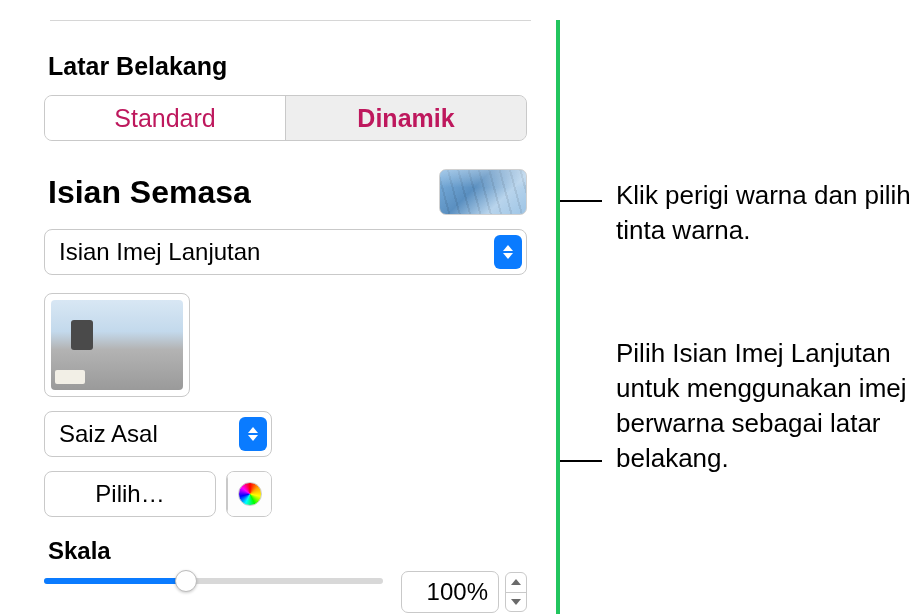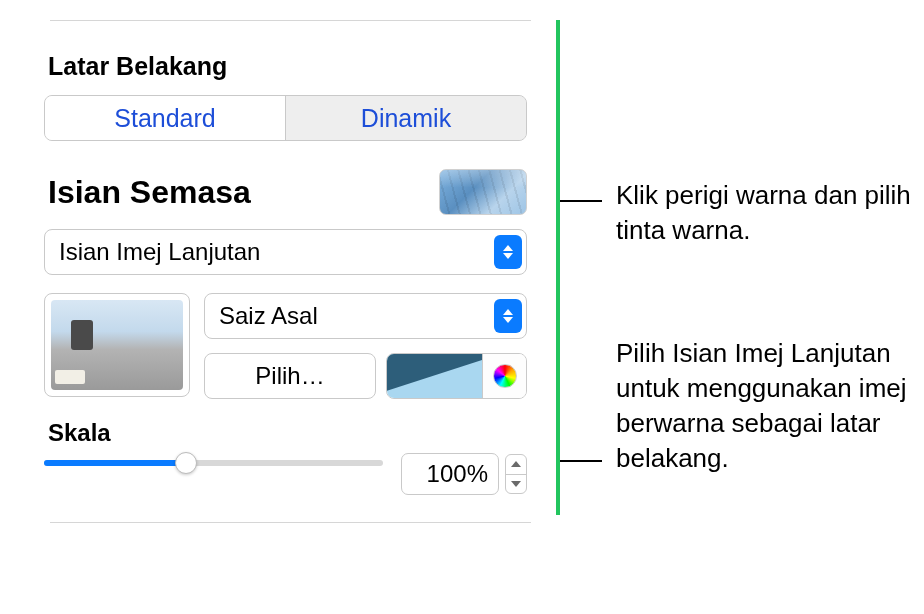--- a/index.html
+++ b/index.html
@@ -50,29 +50,30 @@
       height: 46px;
       background: #eeeeee;
       margin: 0 4px;
     }
     .segmented .seg {
       flex: 1;
       display: flex;
       align-items: center;
       justify-content: center;
       font-size: 25px;
-      color: #1d4ed8;
+      color: #be185d;
       cursor: pointer;
     }
     .segmented .seg.active {
       background: #ffffff;
       border-right: 1px solid #c9c9c9;
     }
     .segmented .seg:not(.active) {
       background: #eeeeee;
+      font-weight: bold;
     }
     .row-fill {
       display: flex;
       align-items: center;
       justify-content: space-between;
       margin: 28px 4px 14px 8px;
     }
     .sub-title {
       font-size: 32px;
       font-weight: 600;
@@ -130,20 +131,21 @@
       border-left: 5px solid transparent;
       border-right: 5px solid transparent;
       border-top: 6px solid #fff;
     }
     .popup-full { margin: 8px 4px 18px 4px; }
     .img-row {
       display: flex;
       gap: 14px;
       margin: 0 4px 0 4px;
       align-items: flex-start;
+      flex-direction: column;
     }
     .img-well {
       width: 146px;
       height: 104px;
       border: 1px solid #c9c9c9;
       border-radius: 8px;
       padding: 6px;
       background: #fff;
     }
     .img-inner {

